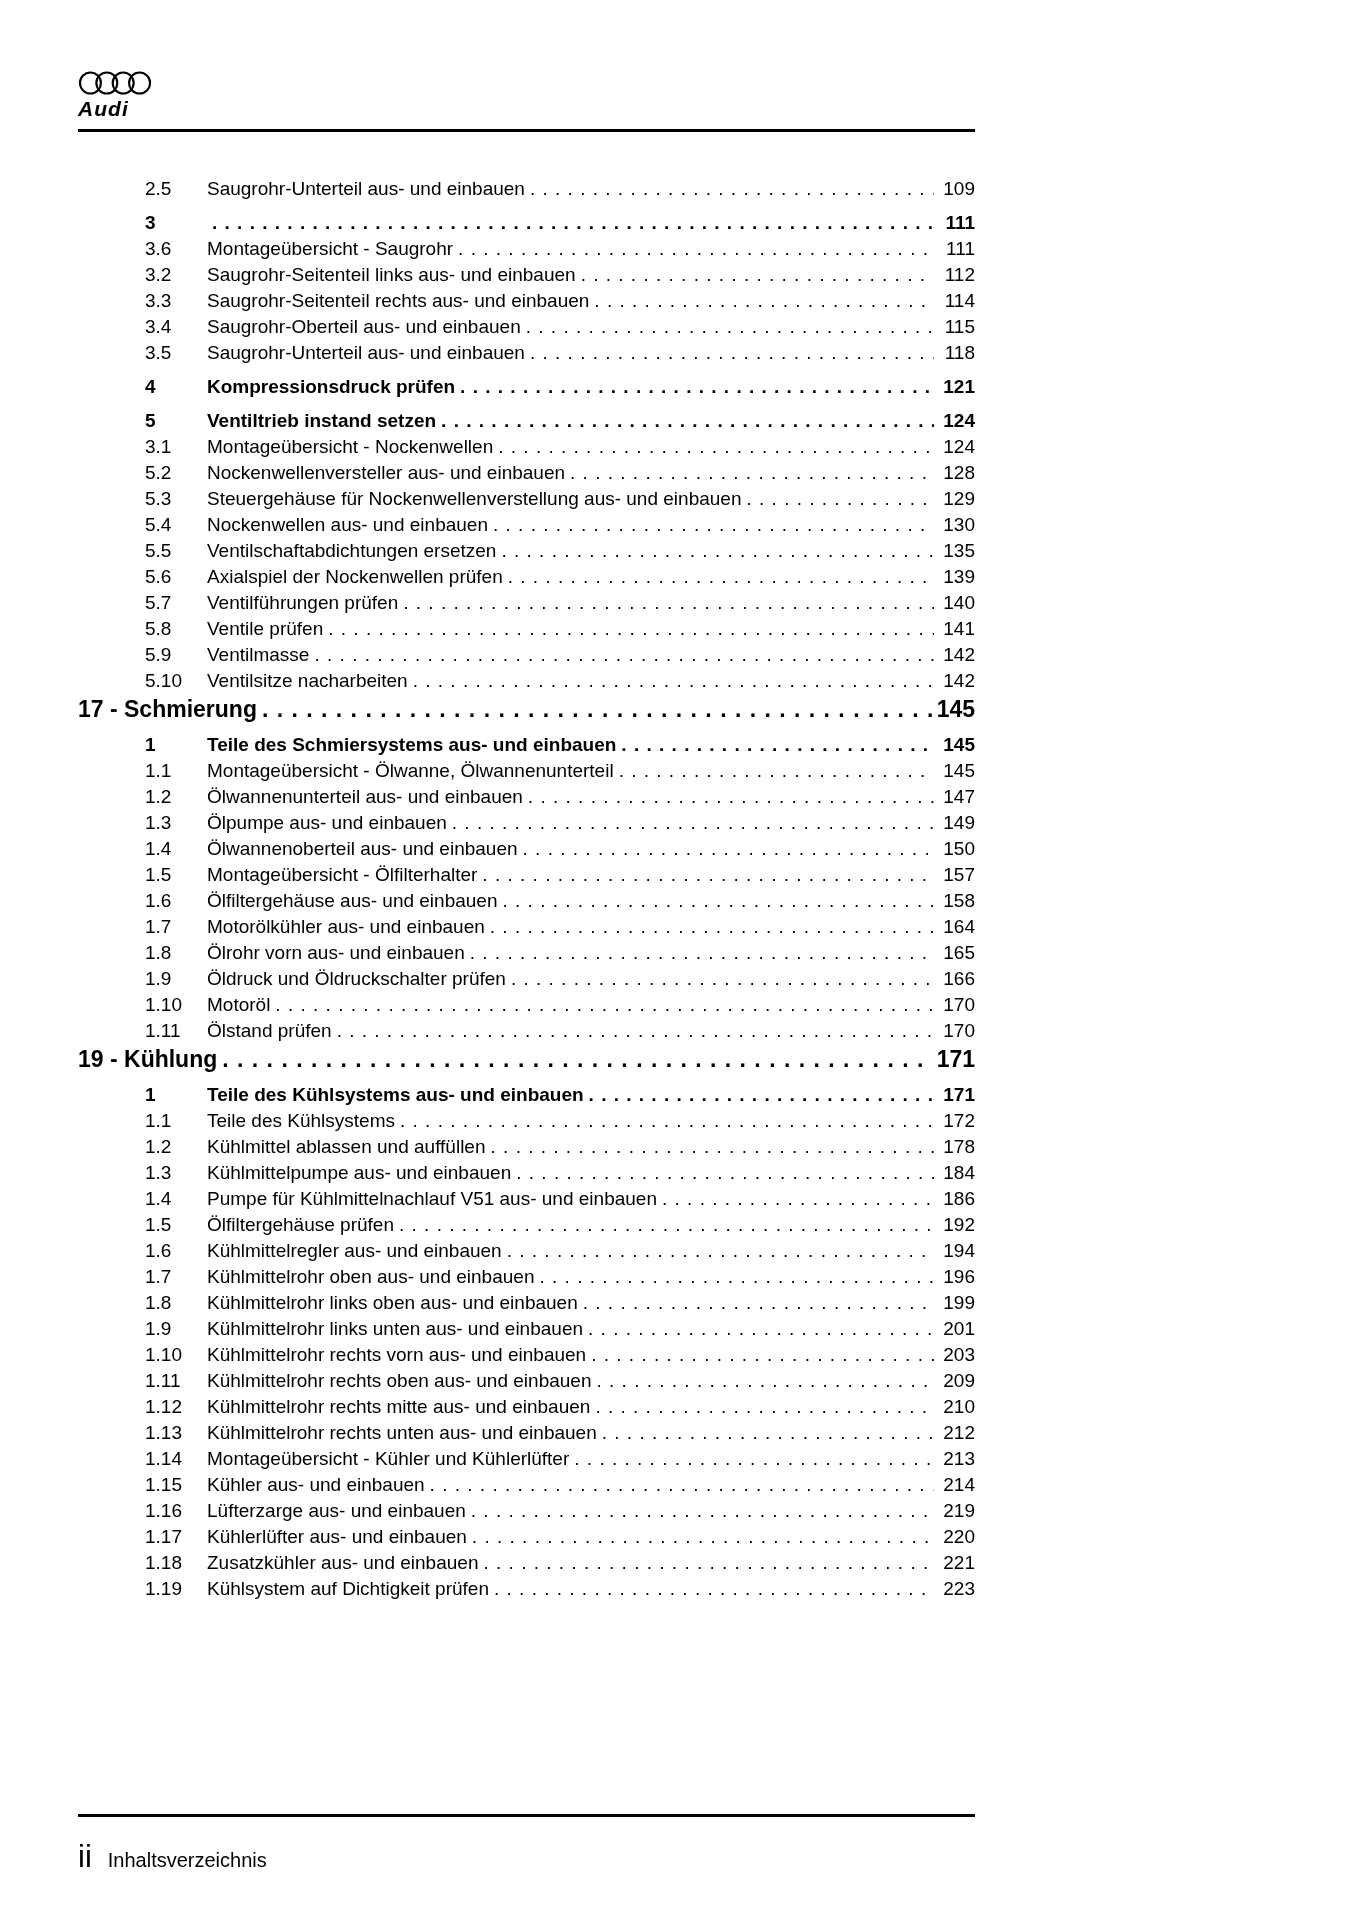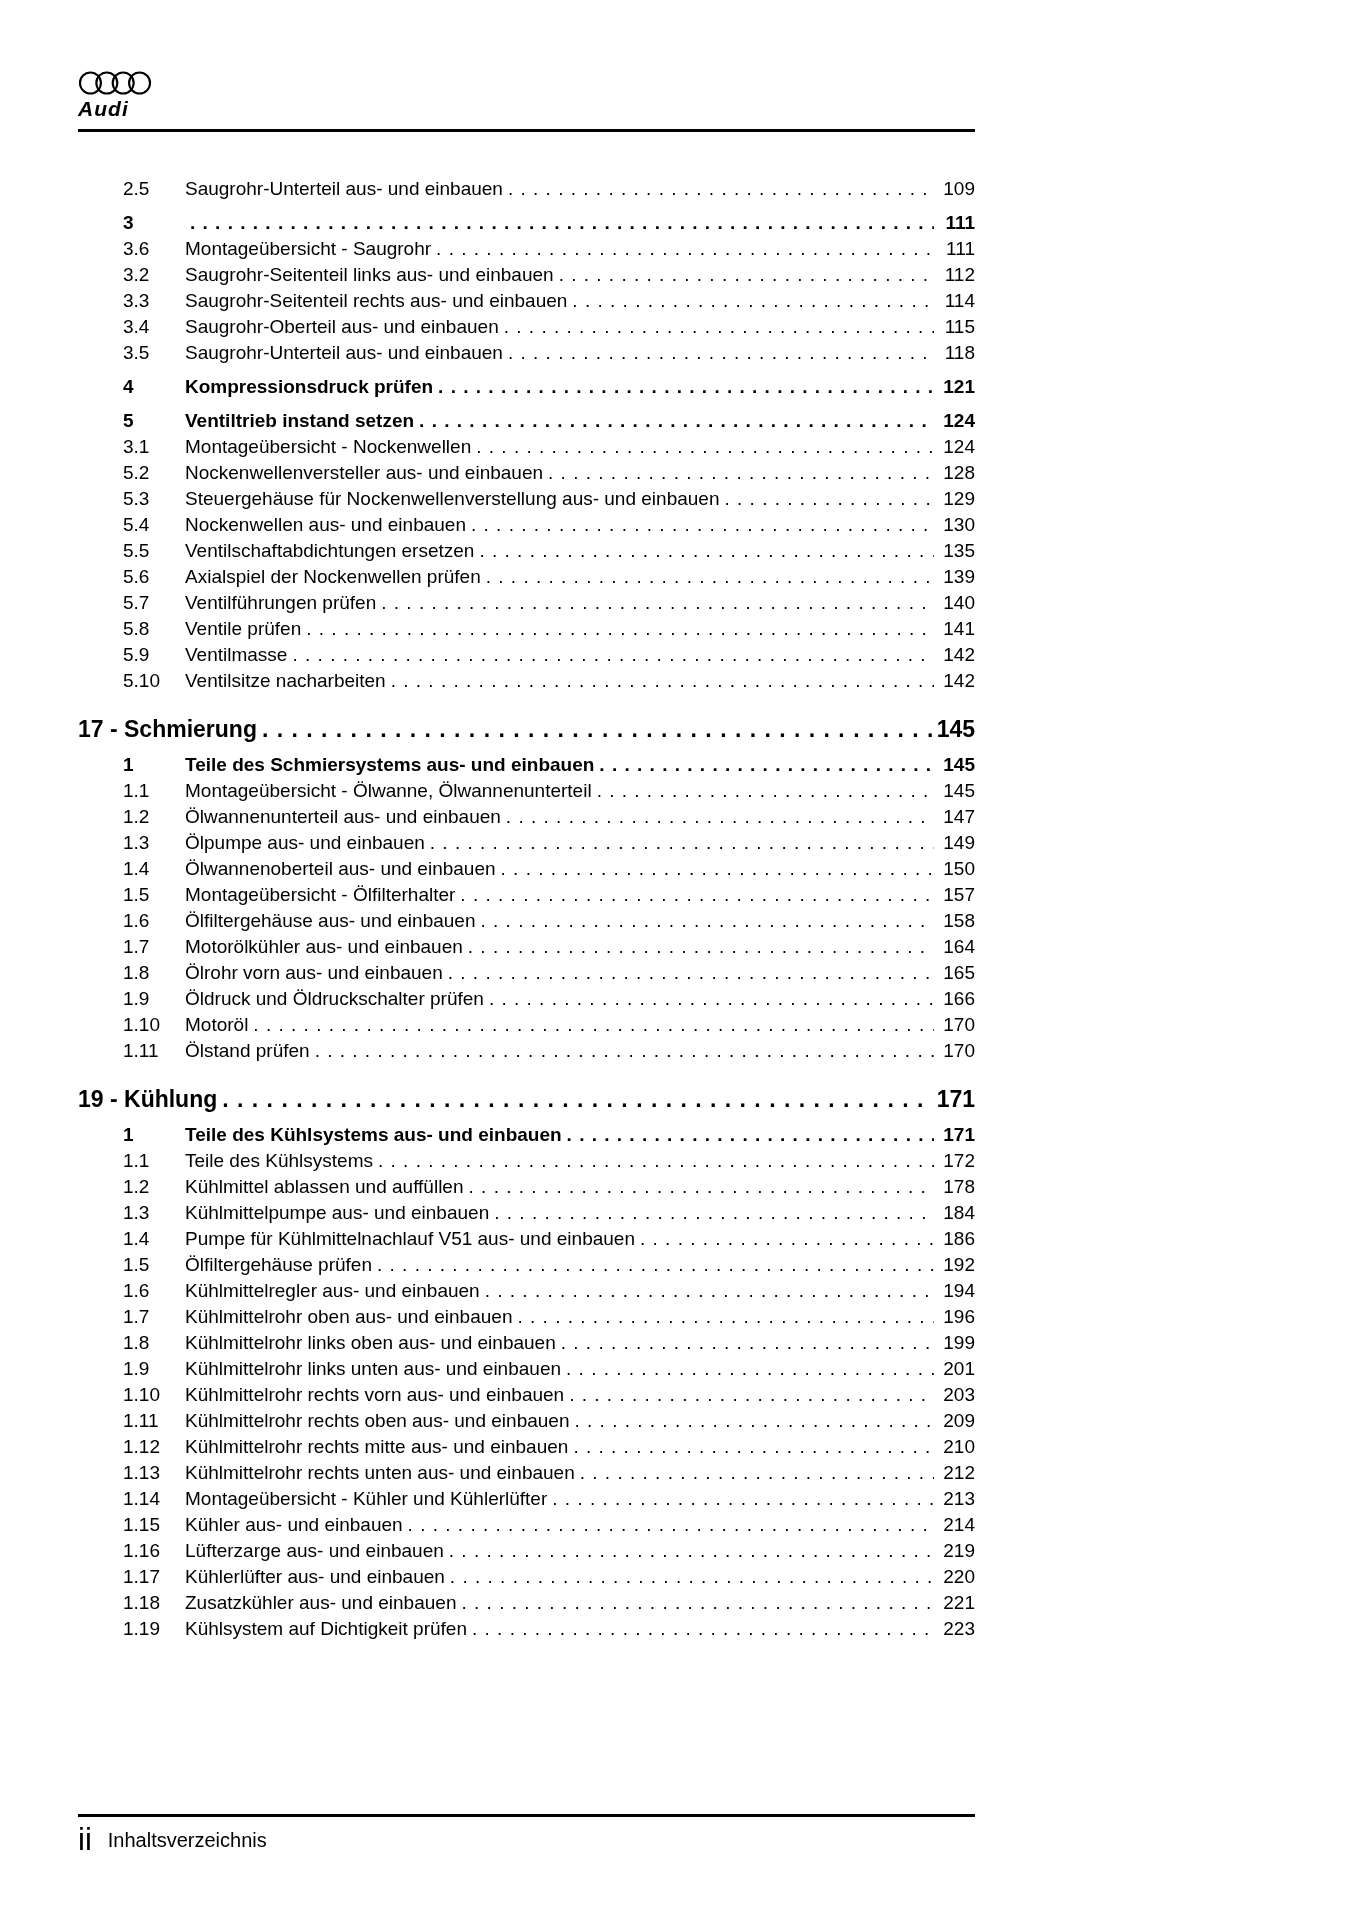--- a/index.html
+++ b/index.html
@@ -28,33 +28,33 @@
   .toc-list{margin-top:44px;}
   .toc-row{
     display:flex;align-items:baseline;
     font-size:19px;line-height:26px;
     padding-left:45px;
   }
   .toc-row.gap{margin-top:8px;}
   .toc-row.bold{font-weight:bold;}
   .toc-row.chapter{
     padding-left:0;font-weight:bold;font-size:23px;line-height:30px;
-    margin-top:20px;margin-bottom:8px;
+    margin-bottom:8px;
   }
-  .toc-num{flex:0 0 62px;}
+  .toc-num{flex:0 0 62px;margin-left:22px;}
   .toc-title{white-space:nowrap;flex:0 0 auto;}
   .toc-leader{
     flex:1 1 auto;overflow:hidden;white-space:nowrap;
     margin:0 5px;letter-spacing:1px;
   }
   .toc-page{flex:0 0 auto;min-width:36px;text-align:right;}
 
   
   .page-footer{position:absolute;left:78px;top:1806px;width:897px;}
-  .footer-line{display:flex;align-items:center;gap:16px;margin-top:8px;}
+  .footer-line{display:flex;align-items:flex-end;gap:16px;margin-top:25px;}
   .footer-page-label{font-size:31px;line-height:30px;}
   .footer-label{font-size:20px;}
 </style>
 </head>
 <body>
 
 <div class="content">
 
   <header class="page-header">
     <div class="brand">

